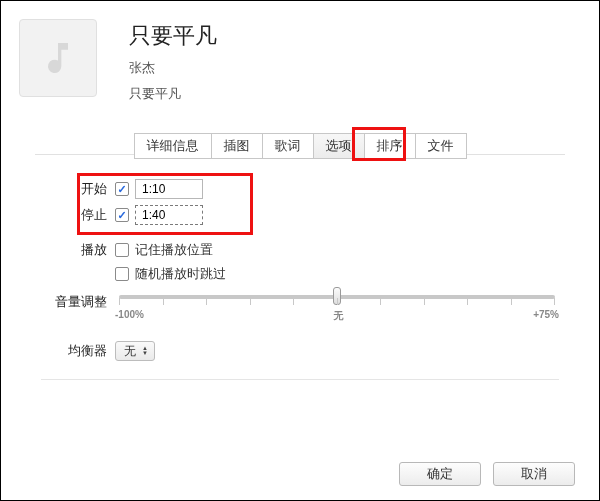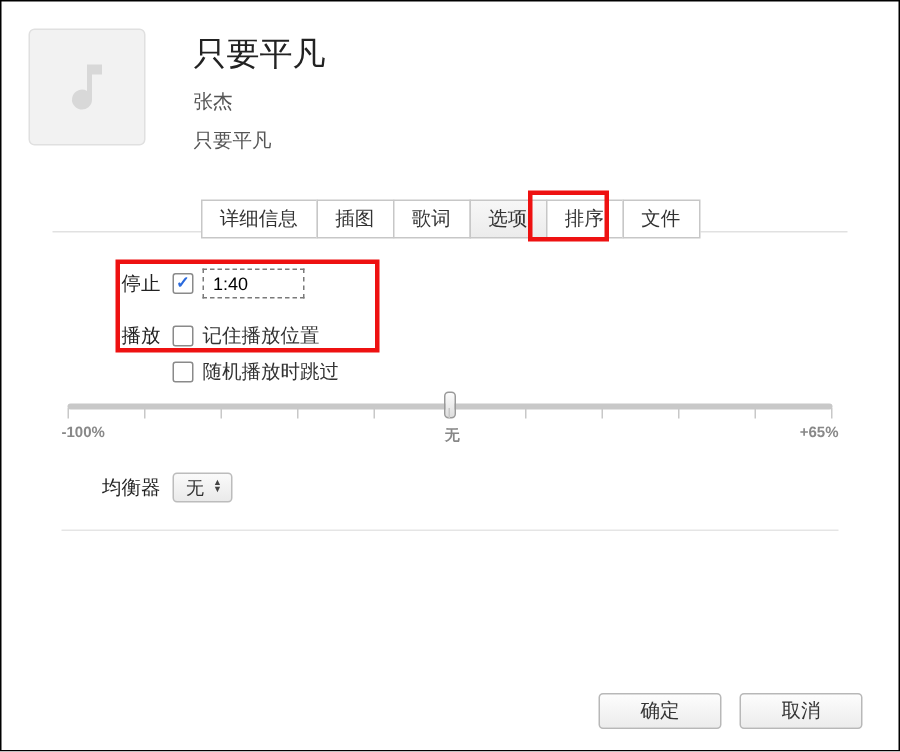--- a/index.html
+++ b/index.html
@@ -246,20 +246,25 @@
       <div class="tab">文件</div>
     </div>
     <div class="highlight-tab"></div>
   </div>
 
   <div class="body">
 
 
     <div class="time-group">
       <div class="row">
+        <div class="row-label">开始</div>
+        <span class="checkbox checked"></span>
+        <input class="time-input" value="1:10" style="">
+      </div>
+      <div class="row">
         <div class="row-label">停止</div>
         <span class="checkbox checked"></span>
         <input class="time-input focus" value="1:40" style="">
       </div>
       <div class="highlight-time"></div>
     </div>
 
     <div class="play-opts" style="margin-top:6px;">
       <div class="row">
         <div class="row-label">播放</div>
@@ -267,41 +272,42 @@
         <span>记住播放位置</span>
       </div>
       <div class="row">
         <div class="row-label"></div>
         <span class="checkbox"></span>
         <span>随机播放时跳过</span>
       </div>
     </div>
 
     <div class="slider-row">
+      <div class="row-label" style="padding-top:2px;">音量调整</div>
       <div class="slider-wrap">
         <div class="slider-track">
           <div class="slider-thumb"></div>
         </div>
         <div class="slider-ticks">
           <span></span>
             <span></span>
             <span></span>
             <span></span>
             <span></span>
           <span></span>
             <span></span>
             <span></span>
             <span></span>
             <span></span>
             <span></span>
         </div>
         <div class="slider-labels">
           <span>-100%</span>
           <span>无</span>
-          <span>+65%</span>
+          <span>+75%</span>
         </div>
       </div>
     </div>
 
     <div class="row" style="margin-top:18px;">
       <div class="row-label">均衡器</div>
       <div class="select">
         <span>无</span>
         <span class="arrows">
             <span>▲</span>

